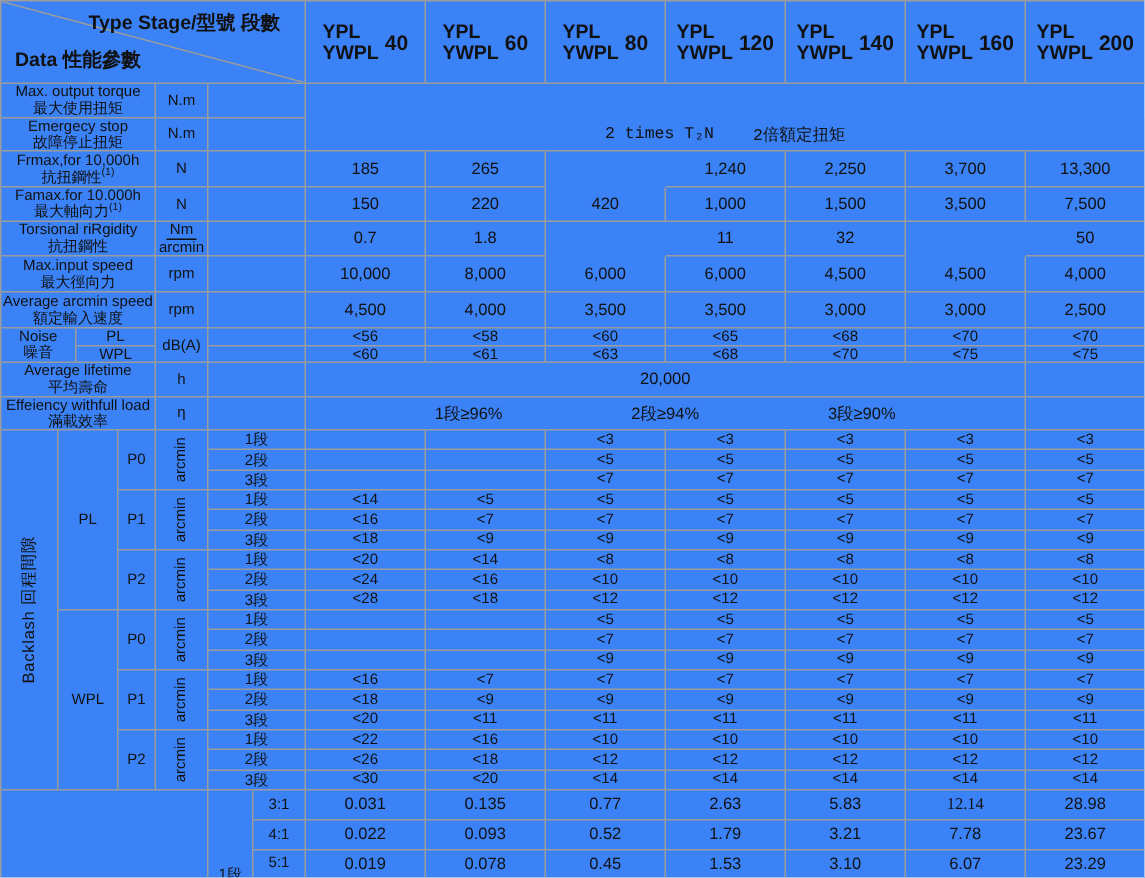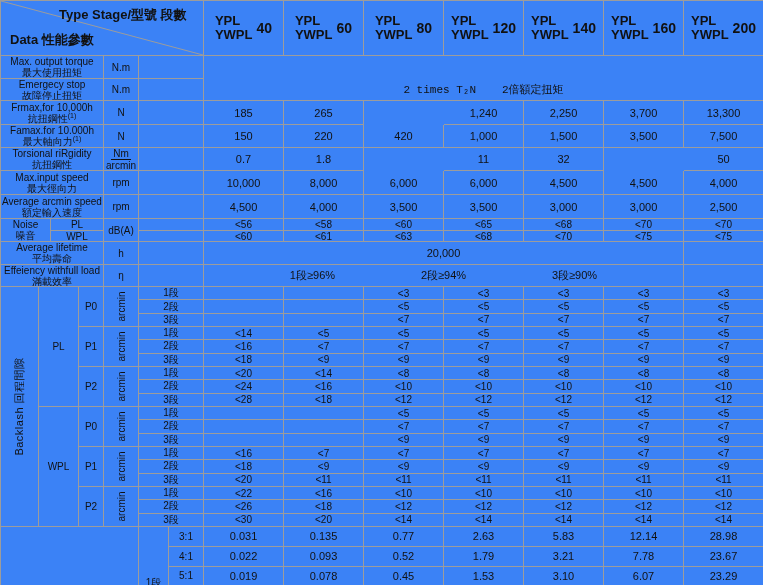--- a/index.html
+++ b/index.html
@@ -398,21 +398,21 @@
       <div class="cell" style="grid-area: 31 / 1 / 34 / 6;"></div>
       <div class="cell stagebottom" style="grid-area: 31 / 6 / 34 / 7;">
         <span>1段</span>
       </div>
       <div class="cell small" style="grid-area: 31 / 7 / 32 / 8;">3:1</div>
       <div class="cell val" style="grid-area: 31 / 8 / 32 / 9;">0.031</div>
       <div class="cell val" style="grid-area: 31 / 9 / 32 / 10;">0.135</div>
       <div class="cell val" style="grid-area: 31 / 10 / 32 / 11;">0.77</div>
       <div class="cell val" style="grid-area: 31 / 11 / 32 / 12;">2.63</div>
       <div class="cell val" style="grid-area: 31 / 12 / 32 / 13;">5.83</div>
-      <div class="cell val" style="grid-area: 31 / 13 / 32 / 14;">12.14</div>
+      <div class="cell val" style="grid-area: 31 / 13 / 32 / 14; font-family: Liberation Serif, serif;">12.14</div>
       <div class="cell val" style="grid-area: 31 / 14 / 32 / 15;">28.98</div>
       <div class="cell small" style="grid-area: 32 / 7 / 33 / 8;">4:1</div>
       <div class="cell val" style="grid-area: 32 / 8 / 33 / 9;">0.022</div>
       <div class="cell val" style="grid-area: 32 / 9 / 33 / 10;">0.093</div>
       <div class="cell val" style="grid-area: 32 / 10 / 33 / 11;">0.52</div>
       <div class="cell val" style="grid-area: 32 / 11 / 33 / 12;">1.79</div>
       <div class="cell val" style="grid-area: 32 / 12 / 33 / 13;">3.21</div>
       <div class="cell val" style="grid-area: 32 / 13 / 33 / 14;">7.78</div>
       <div class="cell val" style="grid-area: 32 / 14 / 33 / 15;">23.67</div>
       <div class="cell small" style="grid-area: 33 / 7 / 34 / 8;">5:1</div>

